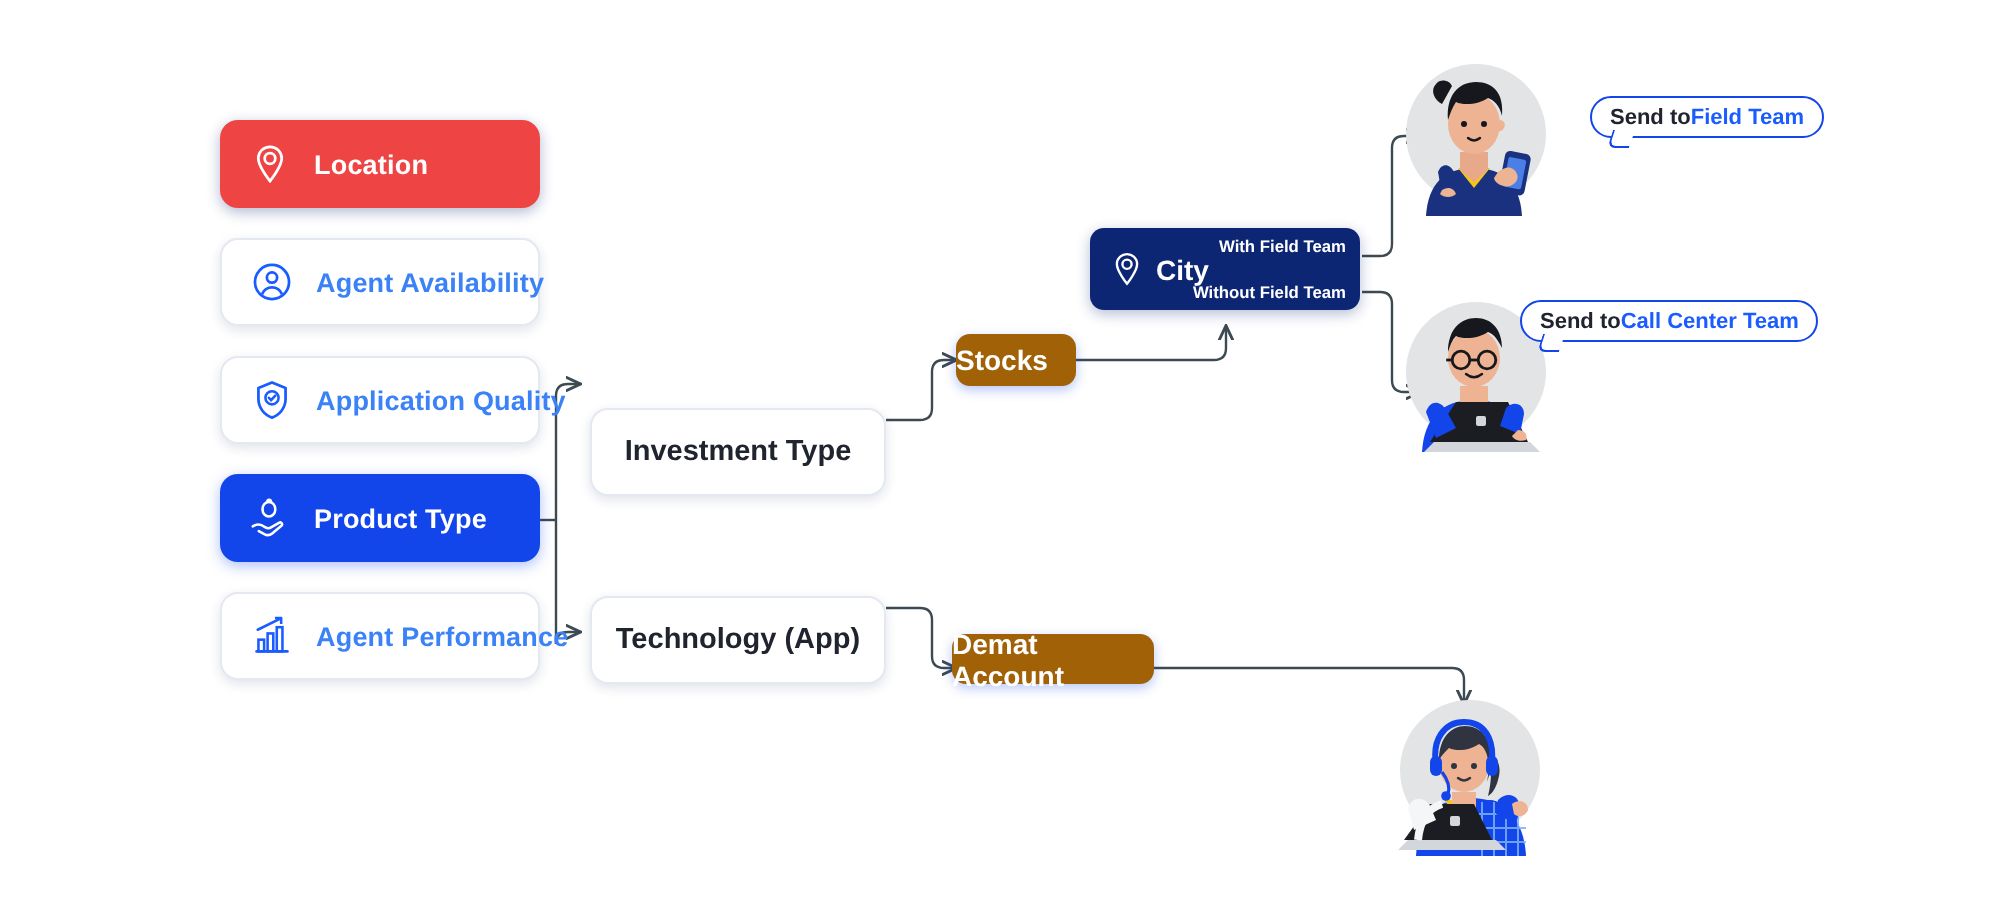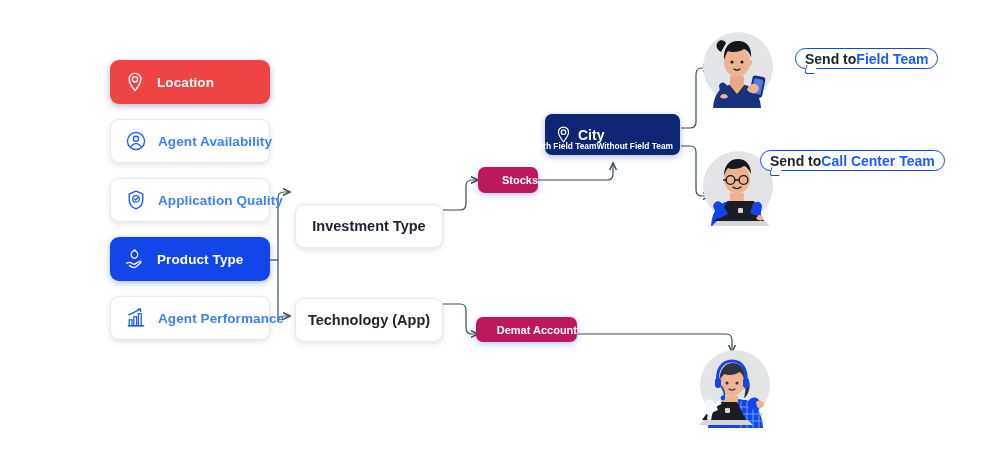--- a/index.html
+++ b/index.html
@@ -32,49 +32,49 @@
   .mid-node{
     position:absolute;width:148px;height:44px;background:#fff;
     border:1px solid #e4e8f0;border-radius:9px;
     box-shadow:0 2px 6px rgba(20,40,90,.13);
     display:flex;align-items:center;justify-content:center;
     font-size:14.5px;font-weight:700;color:#20242e;box-sizing:border-box;margin-top:16px;
   }
 
   
   .pill{
-    position:absolute;background:#be185d;border-radius:7px;
-    display:flex;align-items:center;justify-content:flex-end;
-    color:#fff;font-size:11px;font-weight:700;
+    position:absolute;background:#a16207;border-radius:7px;
+    display:flex;align-items:center;justify-content:flex-start;
+    color:#fff;font-size:14px;font-weight:700;
     box-shadow:0 2px 6px rgba(18,69,234,.3);box-sizing:border-box;
   }
 
   
   .city-node{
     position:absolute;left:545px;top:114px;width:135px;height:41px;
     background:#0c2673;border-radius:7px;
     box-shadow:0 2px 7px rgba(12,38,115,.3);
   }
   .city-left{
     position:absolute;left:9px;top:0;height:41px;display:flex;
     align-items:center;gap:5px;
   }
   .city-left .lbl{color:#fff;font-size:14px;font-weight:700;}
   .city-right{
     position:absolute;right:7px;top:4px;height:33px;display:flex;
-    flex-direction:row;justify-content:space-between;align-items:flex-end;
+    flex-direction:column;justify-content:space-between;align-items:flex-end;
   }
   .city-right span{color:#ffffff;font-size:8.4px;font-weight:700;white-space:nowrap;}
 
   
   .bubble{
     position:absolute;background:#fff;border:1.4px solid #1245ea;
     border-radius:13px;height:21px;display:flex;align-items:center;
     padding:0 9px;box-sizing:border-box;white-space:nowrap;
-    font-size:14px;font-weight:700;color:#20242e;
+    font-size:11px;font-weight:700;color:#20242e;
   }
   .bubble .hl{color:#1a5cff;}
   .bubble .tail{
     position:absolute;left:9px;bottom:-6px;width:10px;height:8px;
     background:#fff;border-left:1.4px solid #1245ea;border-bottom:1.4px solid #1245ea;
     border-bottom-left-radius:4px;transform:skewX(-18deg);
   }
 
   
   .illus{position:absolute;}

